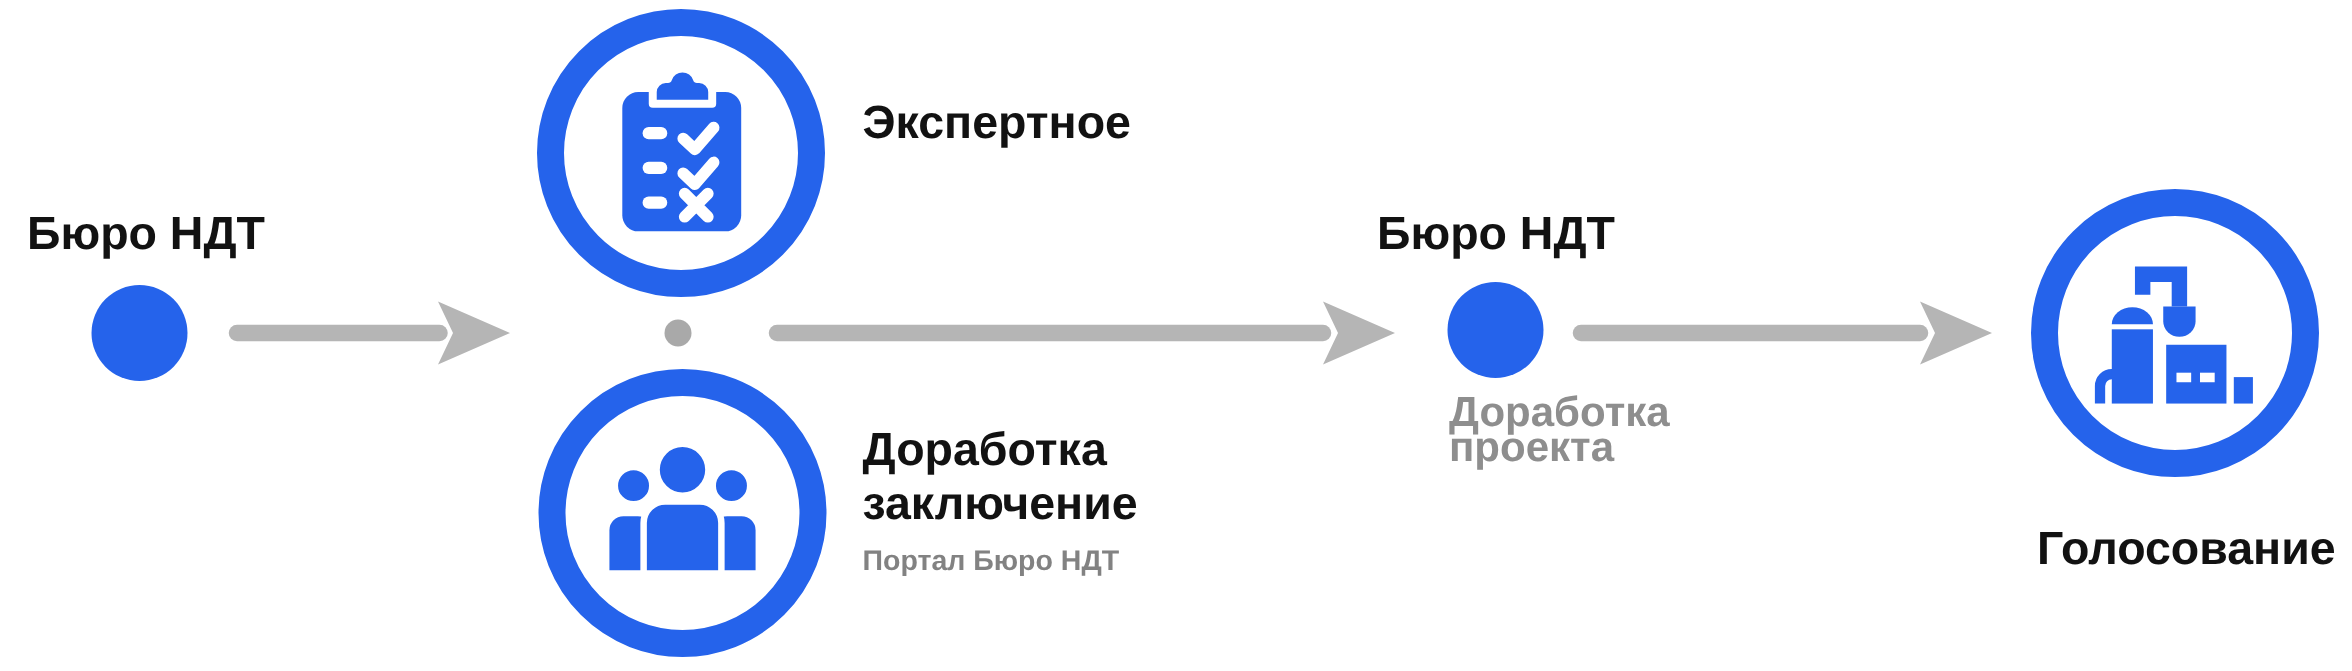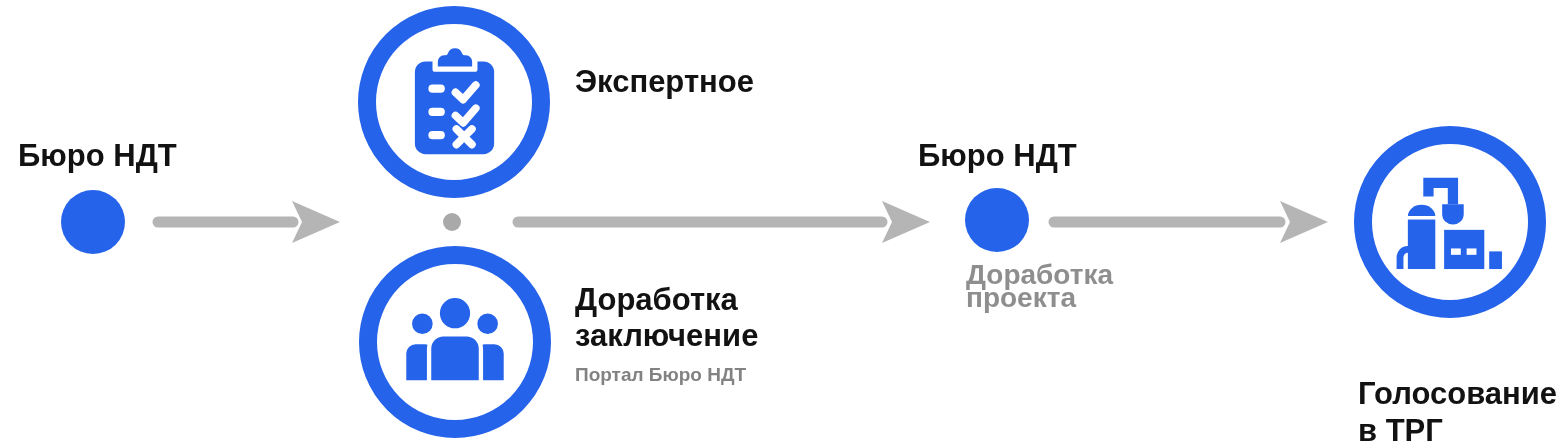--- a/index.html
+++ b/index.html
@@ -101,17 +101,16 @@
       <rect class="fb" x="12" y="47.5" width="28" height="50.5"></rect>
       <path class="pipe2" d="M33,24 V10 H58 V32"></path>
       <path class="fb" d="M47,32 H69 V42 A11,10.5 0 0 1 47,42 Z"></path>
       <rect class="fb" x="49" y="58" width="41" height="40"></rect>
       <rect class="fw" x="56" y="77" width="10" height="6.5"></rect>
       <rect class="fw" x="72" y="77" width="10" height="6.5"></rect>
       <rect class="fb" x="95" y="80" width="13" height="18"></rect>
     </svg>
   </div>
   <div class="abs" style="left:1358px;top:347px;">
-    <div class="label" style="line-height:37px;margin-top:28px;">Голосование</div>
-    <div class="label" style="line-height:37px;">в ТРГ</div>
+    <div class="label" style="line-height:37px;">Голосование</div>
   </div>
 
 </div>
 
 </body></html>

